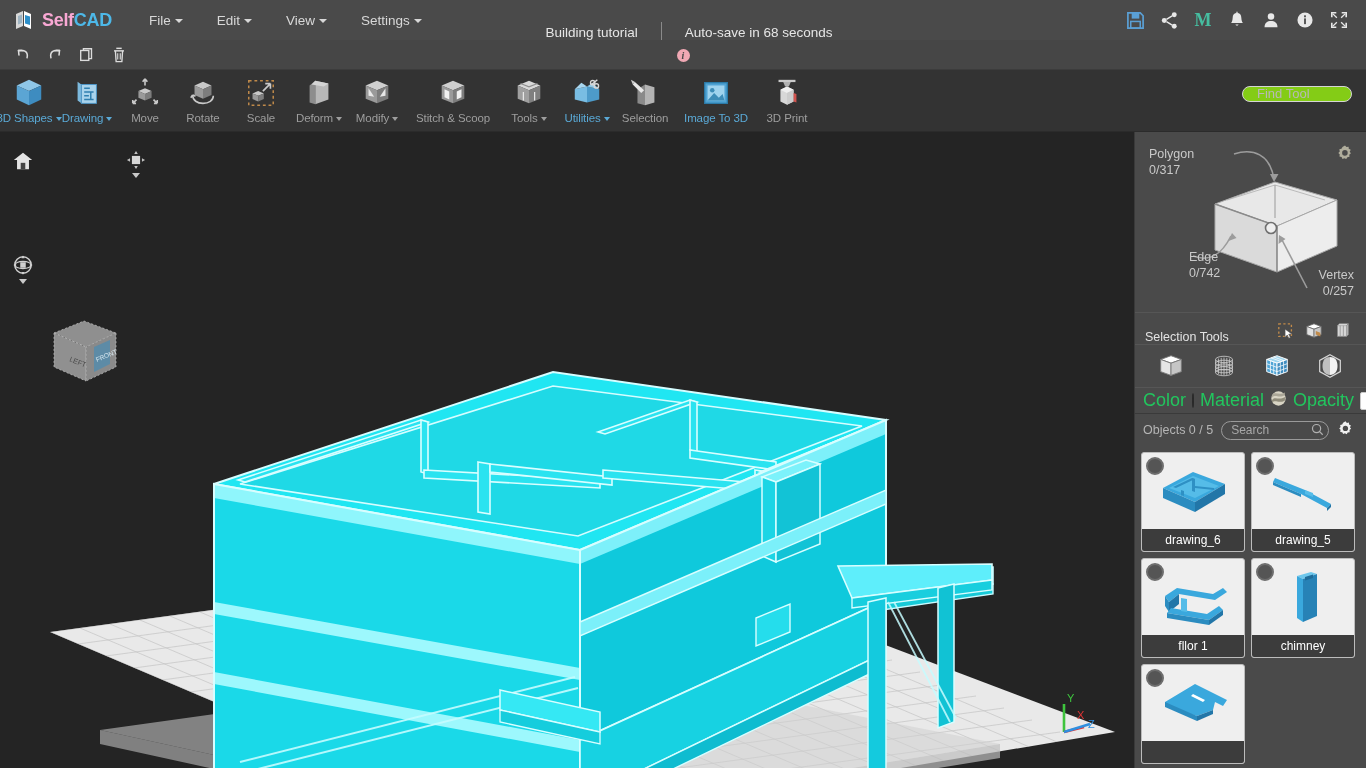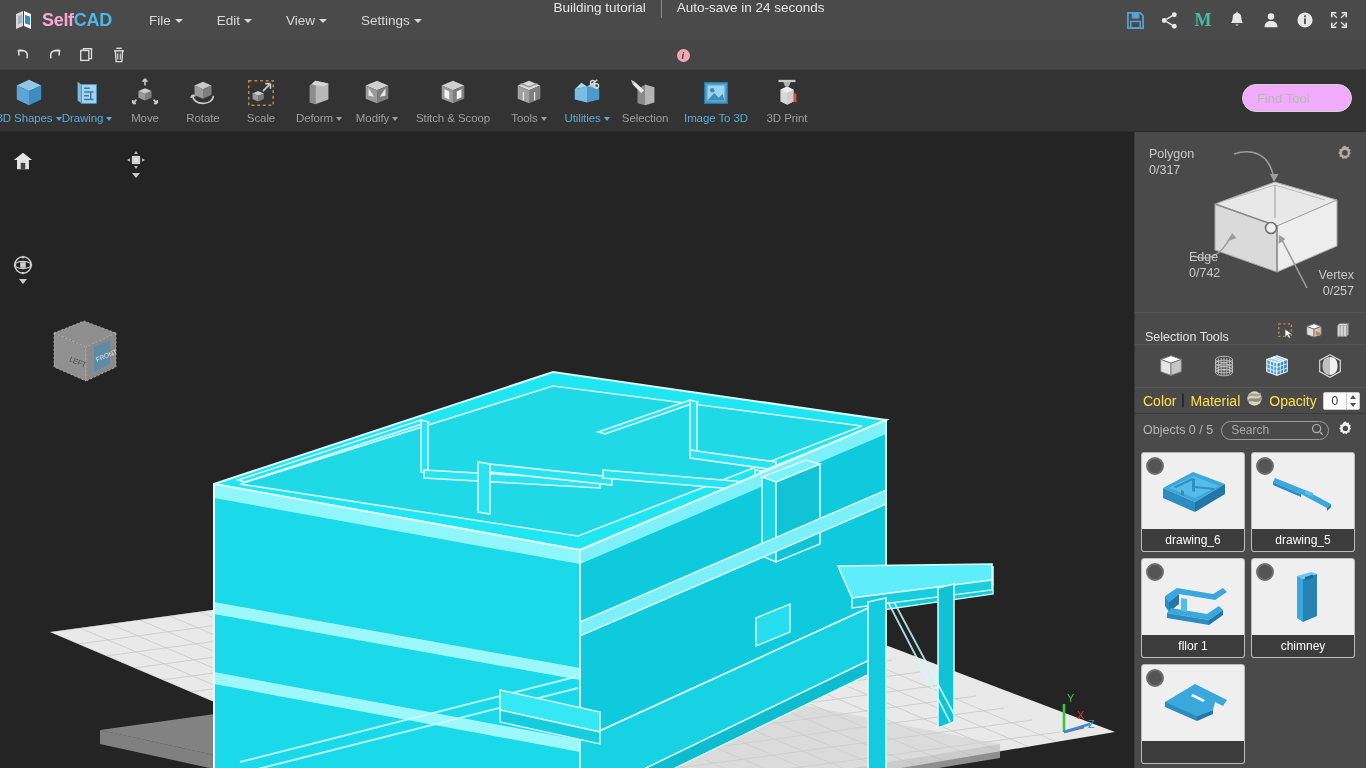--- a/index.html
+++ b/index.html
@@ -31,22 +31,22 @@
     cursor: pointer; white-space: nowrap;
   }
   .caret {
     display: inline-block; margin-left: 4px;
     border-left: 4px solid transparent; border-right: 4px solid transparent;
     border-top: 4px solid #d8d8d8; vertical-align: middle;
   }
 
   .center-title {
     position: absolute; left: 12px; right: 0; top: 0; height: 40px;
-    display: flex; align-items: flex-start; justify-content: center;
-    gap: 4px; pointer-events: none;
+    display: flex; align-items: flex-end; justify-content: center;
+    gap: 12px; pointer-events: none;
   }
   .doc-title { color: #e6e6e6; font-size: 13.5px; pointer-events: auto; cursor: pointer; }
   .title-sep { width: 1px; height: 18px; background: #8a8a8a; margin: 0 11px; }
   .autosave { color: #e6e6e6; font-size: 13.5px; pointer-events: auto; }
 
   .top-icons {
     position: absolute; right: 10px; top: 0; height: 40px;
     display: flex; align-items: center; gap: 0px;
   }
   .top-icon {
@@ -96,22 +96,22 @@
   }
   .tool-label.accent { color: #5aa9d6; }
   .tool.wide { width: auto; padding-left: 10px; padding-right: 10px; }
   .tool-caret {
     display: inline-block; margin-left: 3px;
     border-left: 3.5px solid transparent; border-right: 3.5px solid transparent;
     border-top: 4px solid currentColor; vertical-align: middle;
   }
   .findtool-wrap { position: absolute; right: 14px; top: 14px; }
   .findtool {
-    width: 110px; height: 28px; border-radius: 14px;
-    background: #f0abfc; border: 1px solid #d5d5d5;
+    width: 110px; height: 16px; border-radius: 14px;
+    background: #84cc16; border: 1px solid #d5d5d5;
     font-size: 13px; color: #555; padding: 0 14px;
     font-family: "Liberation Sans", sans-serif; outline: none;
   }
   .findtool::placeholder { color: #b8b8b8; }
 
   
   .viewport {
     position: absolute; top: 132px; left: 0; width: 1134px; height: 636px;
     background: #242424; overflow: hidden;
   }
@@ -160,21 +160,21 @@
     justify-content: space-around; padding: 0 10px;
     border-top: 1px solid #565656; border-bottom: 1px solid #565656;
   }
   .mode-btn { width: 40px; height: 36px; display: flex; align-items: center;
     justify-content: center; cursor: pointer; border-radius: 3px; }
 
   .matbar {
     height: 26px; background: #4a4a4a; display: flex; align-items: center;
     padding: 0 8px; gap: 6px; border-bottom: 1px solid #3a3a3a;
   }
-  .matbar-label { color: #fde047; font-size: 14px; cursor: pointer; }
+  .matbar-label { color: #22c55e; font-size: 18px; cursor: pointer; }
   .color-swatch {
     width: 15px; height: 15px; border-radius: 50%; background: #111111;
     border: 1px solid #2a2a2a; cursor: pointer;
   }
   .opacity-box {
     margin-left: auto; display: flex; align-items: center;
     background: #ffffff; border: 1px solid #c8c8c8; height: 18px; border-radius: 2px;
   }
   .opacity-val {
     width: 22px; font-size: 12px; color: #333; text-align: center;
@@ -247,21 +247,21 @@
     <div class="menu-items">
       <div class="menu-item"><span>File</span><i class="caret"></i></div>
       <div class="menu-item"><span>Edit</span><i class="caret"></i></div>
       <div class="menu-item"><span>View</span><i class="caret"></i></div>
       <div class="menu-item"><span>Settings</span><i class="caret"></i></div>
     </div>
 
     <div class="center-title">
       <span class="doc-title">Building tutorial</span>
       <span class="title-sep"></span>
-      <span class="autosave">Auto-save in 24 seconds</span>
+      <span class="autosave">Auto-save in 68 seconds</span>
     </div>
 
     <div class="top-icons">
       <div class="top-icon">
         <svg width="19" height="19" viewBox="0 0 20 20">
           <path d="M2 2 H15 L18 5 V18 H2 Z" fill="none" stroke="#5a9fd4" stroke-width="1.8"></path>
           <rect x="6" y="2" width="8" height="6" fill="#5a9fd4"></rect>
           <rect x="5" y="11" width="10" height="7" fill="none" stroke="#5a9fd4" stroke-width="1.6"></rect>
         </svg>
       </div>

